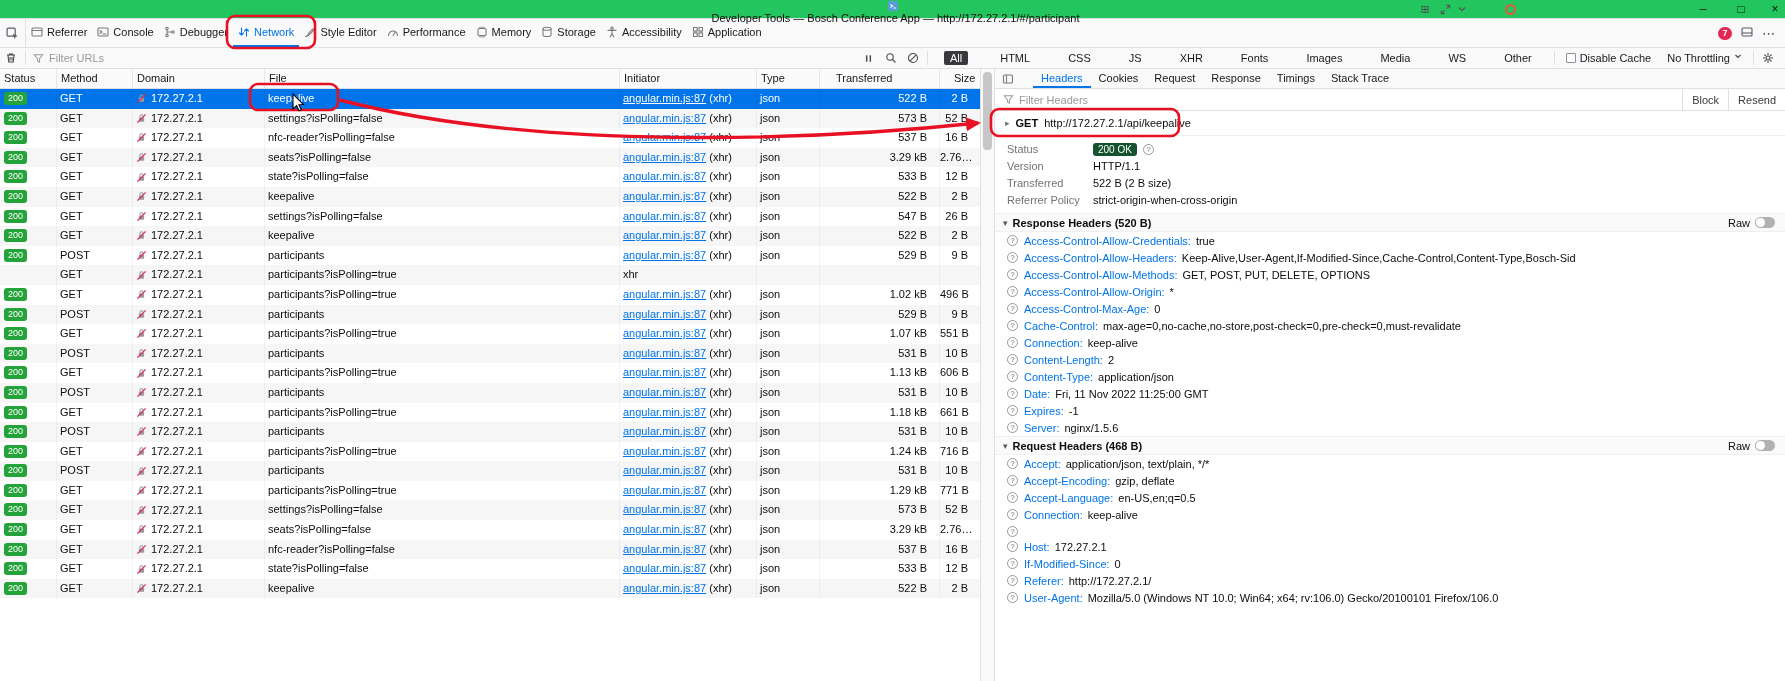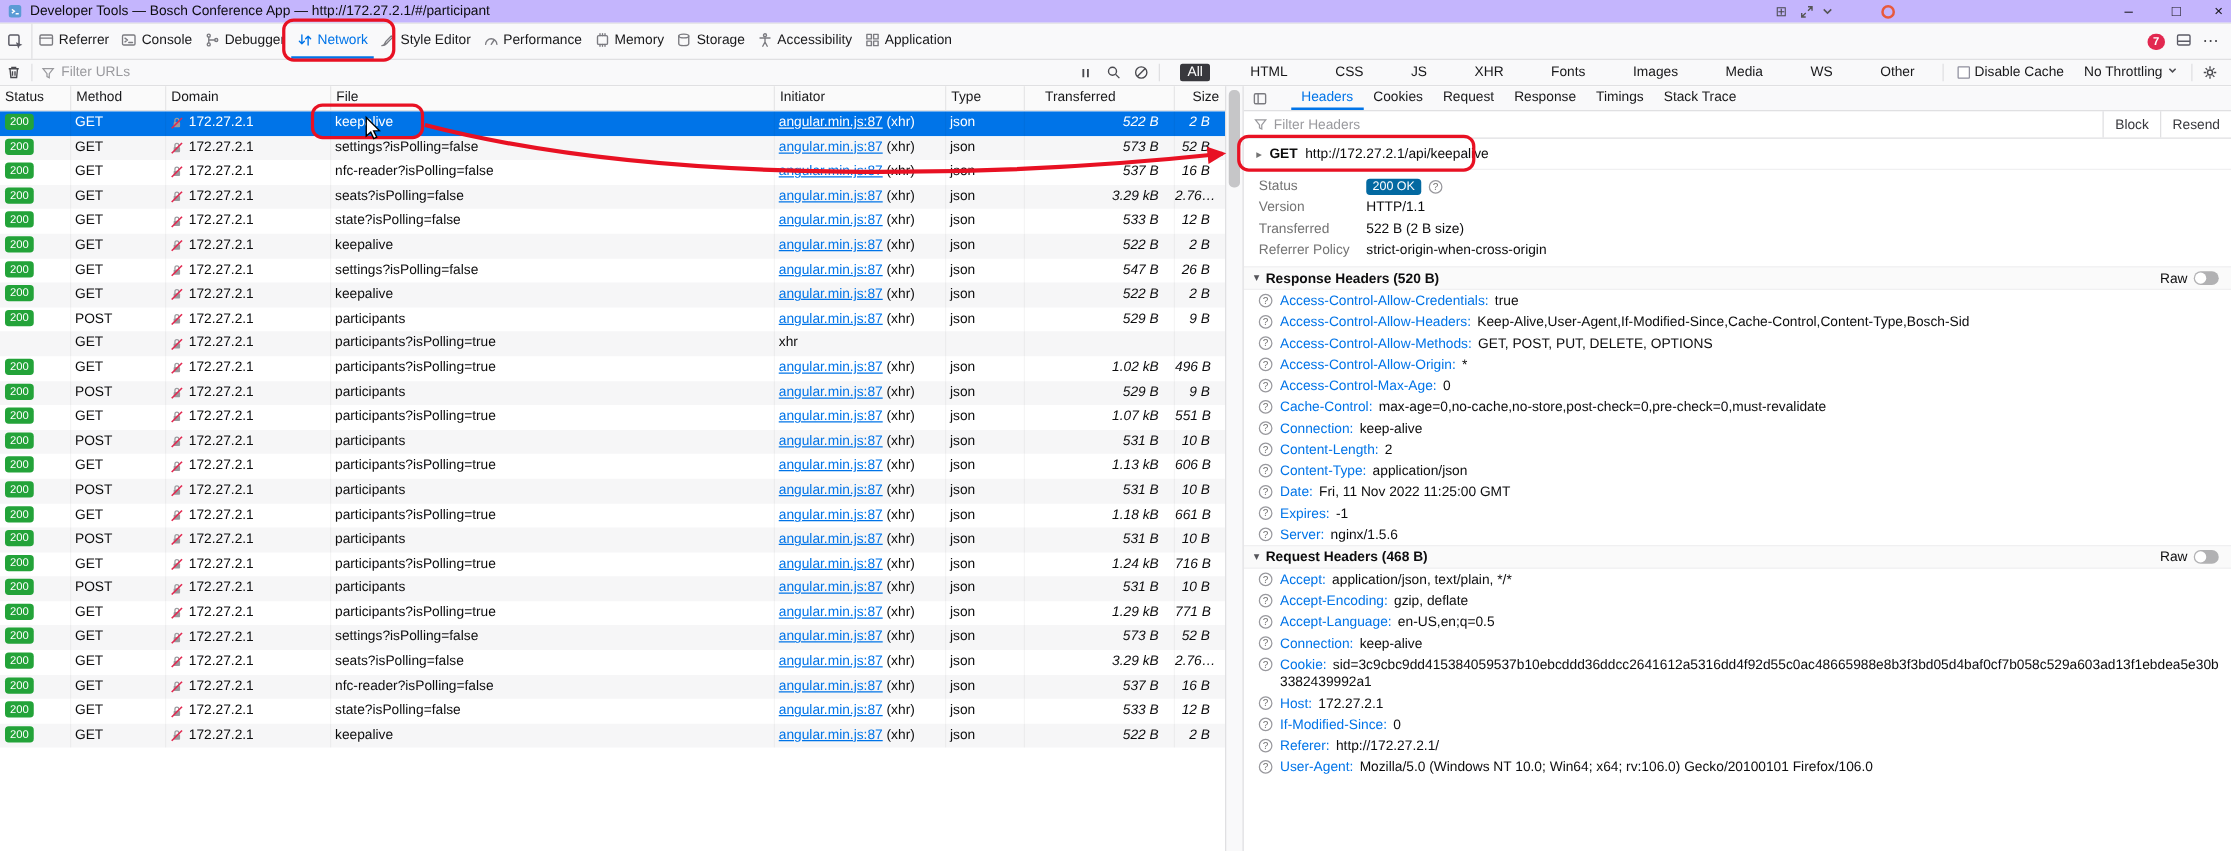--- a/index.html
+++ b/index.html
@@ -4,21 +4,21 @@
 <style>
   * { box-sizing: border-box; margin: 0; padding: 0; }
   html,body { width:1785px; height:681px; }
   body {
     font-family: "Liberation Sans", "DejaVu Sans", sans-serif;
     font-size: 11px; color:#0c0c0d; background:#fff; overflow:hidden; cursor:default;
   }
   .stage { position:relative; width:1785px; height:681px; background:#fff; }
 
   
-  .titlebar { height:18px; background:#c4b5fd; display:flex; align-items:center; padding-left:6px; position:relative; font-size:11px; white-space:nowrap; }
+  .titlebar { height:18px; background:#22c55e; display:flex; align-items:center; padding-left:6px; position:relative; font-size:11px; white-space:nowrap;flex-direction:column; }
   .app-icon { width:12px; height:12px; margin-right:6px; flex:none; }
   .tb-abs { position:absolute; top:0; height:18px; display:flex; align-items:center; justify-content:center; color:#4a4a4f; }
   .winbtn { font-size:12px; color:#111; width:26px; }
   .ring { width:11px; height:11px; border:2px solid #e8593c; border-radius:50%; }
 
   
   .tabbar { height:30px; background:#f9f9fa; border-top:1px solid #e0e0e2; border-bottom:1px solid #e0e0e2; display:flex; align-items:stretch; }
   .pick-btn { width:26px; display:flex; align-items:center; justify-content:center; color:#5b5b66; border-right:1px solid #e0e0e2; }
   .tabs { display:flex; align-items:stretch; }
   .tab { display:flex; align-items:center; gap:4px; padding:0 5px; font-size:11px; color:#18181a; border-bottom:2px solid transparent; white-space:nowrap; }
@@ -54,21 +54,21 @@
   .th.w-trans{ padding-left:16px; } .th.w-size{ padding-left:14px; }
   .tbody { flex:1; overflow:hidden; }
   .row { display:flex; height:19.6px; line-height:19.5px; white-space:nowrap; }
   .row:nth-child(even){ background:#f6f6f7; }
   .row.sel { background:#0074e8; color:#fff; }
   .row.sel .c, .row.sel .xhr { color:#fff; }
   .c { overflow:hidden; padding-left:3px; border-right:1px solid rgba(0,0,0,0.04); }
   .c:last-child { border-right:none; }
   .c-status { padding-left:4px; }
   .c-domain { display:flex; align-items:center; gap:4px; }
-  .c-trans, .c-size { text-align:right; padding-right:12px; padding-left:0;font-style:italic; }
+  .c-trans, .c-size { text-align:right; padding-right:12px; padding-left:0; }
   .link { color:#0074e8; text-decoration:underline; }
   .row.sel .link { color:#fff; }
   .xhr { color:#0c0c0d; }
   .badge { display:inline-block; background:#23a339; color:#fff; font-size:9px; font-weight:normal; line-height:11px; padding:1px 4px; border-radius:3px; vertical-align:1px; }
 
   
   .vscroll { width:15px; flex:none; background:#f9f9fa; border-left:1px solid #e0e0e2; border-right:1px solid #e0e0e2; position:relative; }
   .vthumb { position:absolute; left:2px; top:3px; width:9px; height:78px; background:#c6c6c8; border-radius:4px; }
 
   
@@ -80,21 +80,21 @@
   .dfilter { height:22px; border-bottom:1px solid #e0e0e2; display:flex; align-items:center; padding-left:8px; gap:5px; color:#9a9a9e; }
   .dfilter .btns { margin-left:auto; display:flex; height:100%; }
   .dbtn { padding:0 9px; display:flex; align-items:center; color:#38383d; border-left:1px solid #e0e0e2; }
   .durl { height:25px; display:flex; align-items:center; gap:6px; padding-left:10px; border-bottom:1px solid #f0f0f1; }
   .durl .tri { color:#737373; font-size:9px; }
   .durl .meth { font-weight:bold; }
   .dsummary { padding:5px 0 4px; }
   .srow { display:flex; height:17px; line-height:17px; padding-left:12px; }
   .slabel { width:86px; color:#737373; flex:none; }
   .sval { color:#0c0c0d; display:flex; align-items:center; gap:6px; }
-  .okbadge { background:#0369a1; color:#fff; border-radius:3px; padding:0 5px; font-size:10px; line-height:13px; display:inline-block; }
+  .okbadge { background:#14532d; color:#fff; border-radius:3px; padding:0 5px; font-size:10px; line-height:13px; display:inline-block; }
   .qicon { width:11px; height:11px; border:1px solid #98989d; border-radius:50%; color:#737373; font-size:8px; line-height:9px; text-align:center; display:inline-block; flex:none; }
   .dsec { height:19px; display:flex; align-items:center; gap:5px; padding:0 10px 0 8px; font-weight:bold; background:#fafafa; border-top:1px solid #f0f0f1; border-bottom:1px solid #f0f0f1; }
   .dsec .tri { color:#55555a; font-size:9px; font-weight:normal; }
   .dsec .raw { margin-left:auto; font-weight:normal; color:#0c0c0d; display:flex; align-items:center; gap:5px; }
   .toggle { width:20px; height:11px; border-radius:6px; background:#b1b1b3; position:relative; }
   .toggle::after { content:""; position:absolute; left:1px; top:1px; width:9px; height:9px; border-radius:50%; background:#fff; }
   .hrow { display:flex; align-items:flex-start; gap:6px; padding:1.5px 10px 1.5px 12px; line-height:14px; }
   .hrow .qicon { margin-top:1px; }
   .htext { flex:1; word-break:break-all; }
   .hname { color:#0074e8; }
@@ -962,21 +962,20 @@
           <div class="hrow">
             <span class="qicon">?</span>
             <span class="htext"><span class="hname">Accept-Language:</span><span class="hval">en-US,en;q=0.5</span></span>
           </div>
           <div class="hrow">
             <span class="qicon">?</span>
             <span class="htext"><span class="hname">Connection:</span><span class="hval">keep-alive</span></span>
           </div>
           <div class="hrow">
             <span class="qicon">?</span>
-            <span class="htext"><span class="hname">Cookie:</span><span class="hval">sid=3c9cbc9dd415384059537b10ebcddd36ddcc2641612a5316dd4f92d55c0ac48665988e8b3f3bd05d4baf0cf7b058c529a603ad13f1ebdea5e30b3382439992a1</span></span>
           </div>
           <div class="hrow">
             <span class="qicon">?</span>
             <span class="htext"><span class="hname">Host:</span><span class="hval">172.27.2.1</span></span>
           </div>
           <div class="hrow">
             <span class="qicon">?</span>
             <span class="htext"><span class="hname">If-Modified-Since:</span><span class="hval">0</span></span>
           </div>
           <div class="hrow">

